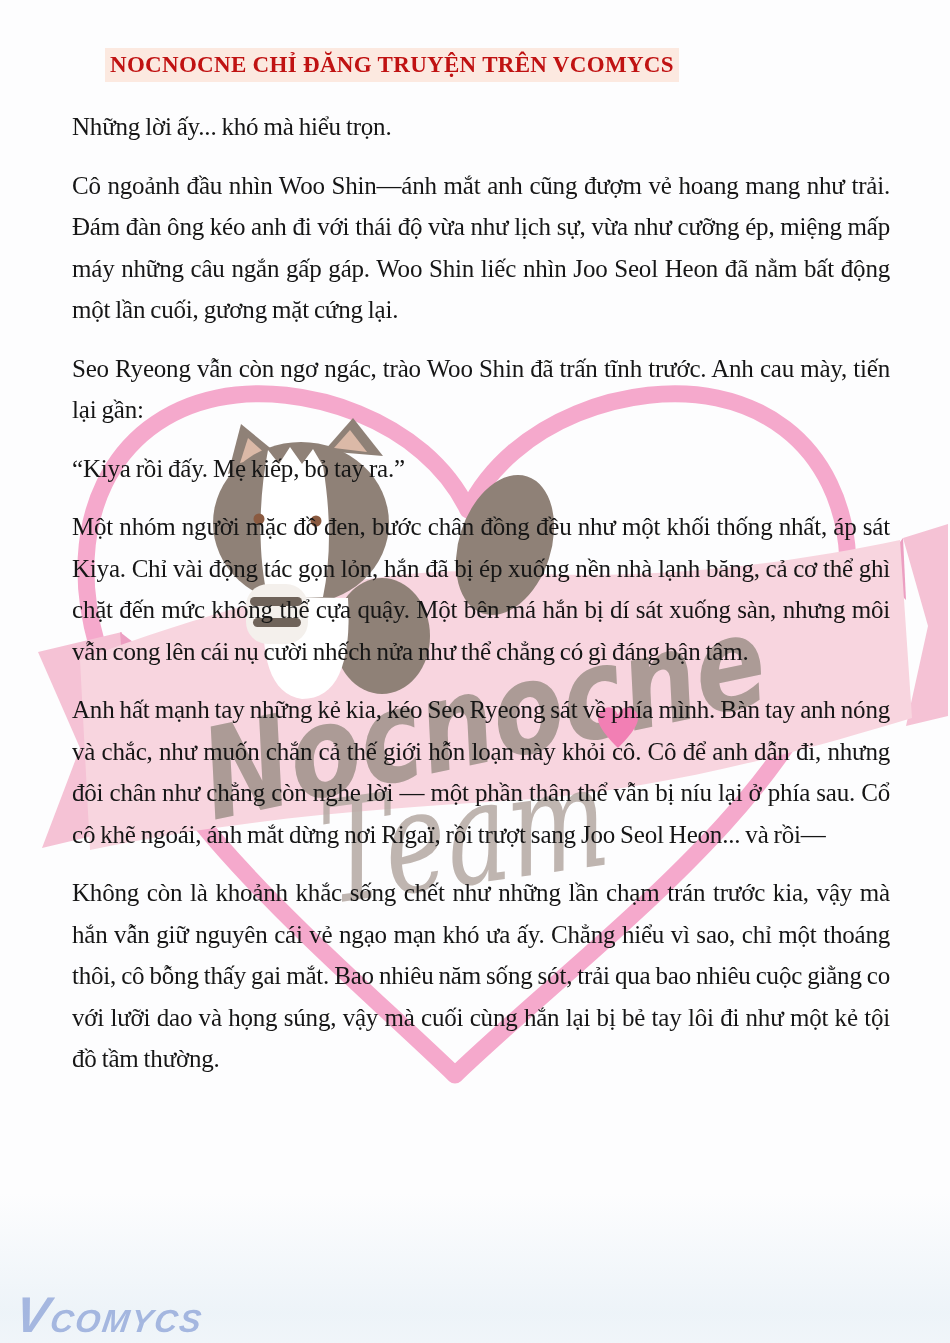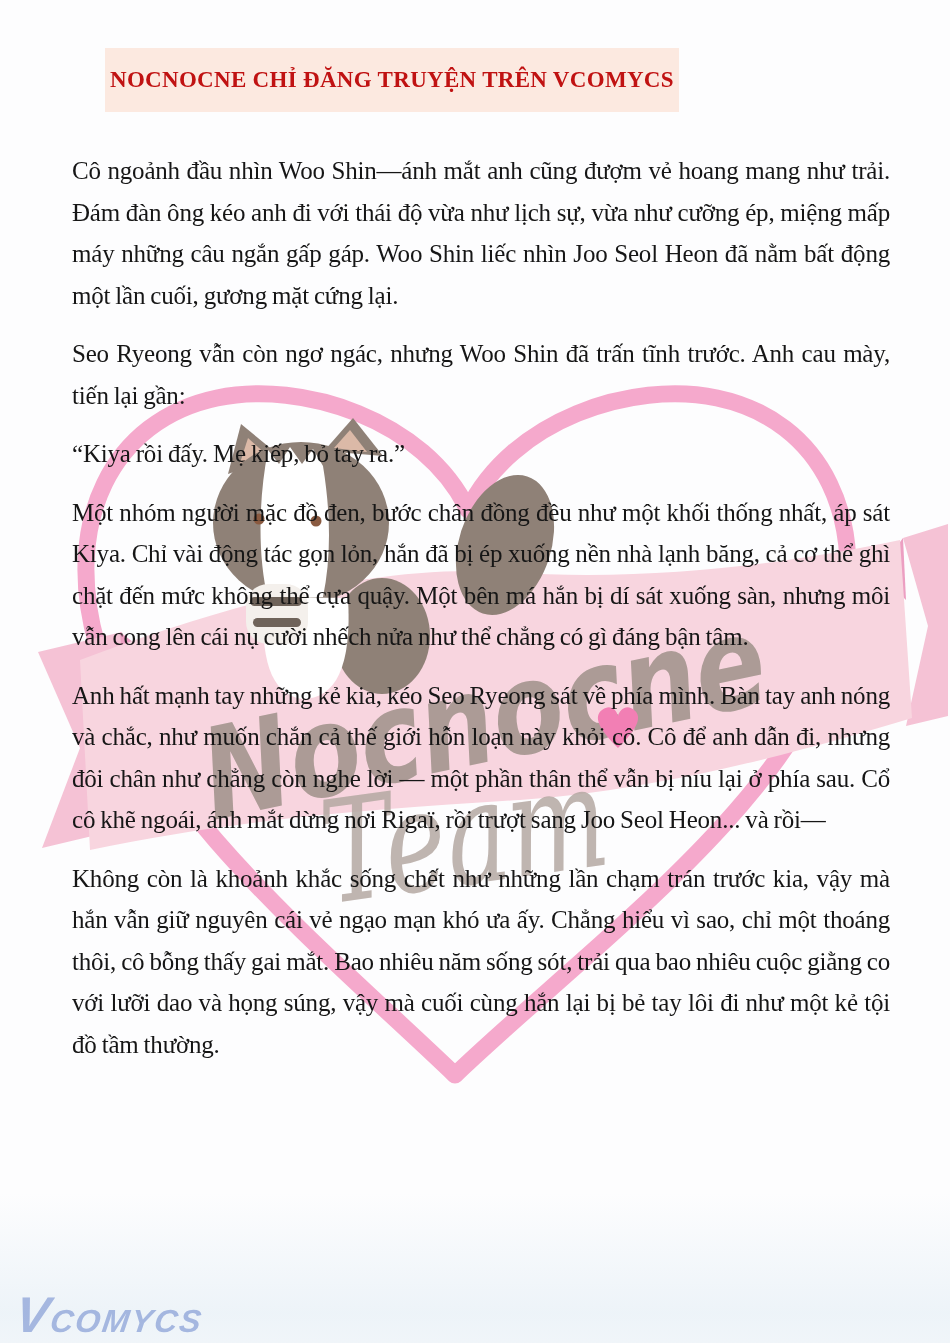--- a/index.html
+++ b/index.html
@@ -9,21 +9,21 @@
     font-family:"Liberation Serif","DejaVu Serif",serif;
   }
   .watermark { position:absolute; left:0; top:0; width:950px; height:1343px; z-index:0; }
   .bottom-tint {
     position:absolute; left:0; right:0; bottom:0; height:150px; z-index:1;
     background:linear-gradient(180deg, rgba(233,241,247,0) 0%, #e9f1f7 80%, #edf3f8 100%);
     opacity:.8;
   }
   .content { position:absolute; left:72px; top:48px; width:818px; z-index:2; }
   .header-note {
-    display:inline-block; margin:0 0 38px 33px; padding:16px 5px;
+    display:inline-block; margin:0 0 24px 33px; padding:1px 5px;
     background:#fce9e0; color:#c01212;
     font-family:"Liberation Serif","DejaVu Serif",serif;
     font-weight:bold; font-size:23px; line-height:32px; letter-spacing:.3px;
   }
   .content p {
     margin:0 0 17px 0;
     font-size:25px; line-height:41.5px; color:#161616;
     text-align:justify; letter-spacing:-0.2px; word-spacing:-1px;
   }
   .vlogo {
@@ -82,22 +82,23 @@
     <text class="wm-script" x="465" y="884" text-anchor="middle" font-size="142" textLength="286" lengthAdjust="spacingAndGlyphs" fill="#b5a9a3" opacity="0.85" transform="rotate(-8 465 840)">Team</text>
 
     <path d="M618,748 C599,729 593,717 602,710 C610,704 616,709 618,716
          C620,709 627,704 634,710 C643,717 637,729 618,748 Z" fill="#f27fb4"></path>
   </svg>
 
   <div class="bottom-tint"></div>
 
   <div class="content">
     <span class="header-note">NOCNOCNE CHỈ ĐĂNG TRUYỆN TRÊN VCOMYCS</span>
+    <p>Những lời ấy... khó mà hiểu trọn.</p>
     <p>Cô ngoảnh đầu nhìn Woo Shin—ánh mắt anh cũng đượm vẻ hoang mang như trải. Đám đàn ông kéo anh đi với thái độ vừa như lịch sự, vừa như cưỡng ép, miệng mấp máy những câu ngắn gấp gáp. Woo Shin liếc nhìn Joo Seol Heon đã nằm bất động một lần cuối, gương mặt cứng lại.</p>
-    <p>Seo Ryeong vẫn còn ngơ ngác, nhưng Woo Shin đã trấn tĩnh trước. Anh cau mày, tiến lại gần:</p>
+    <p>Seo Ryeong vẫn còn ngơ ngác, trào Woo Shin đã trấn tĩnh trước. Anh cau mày, tiến lại gần:</p>
     <p>“Kiya rồi đấy. Mẹ kiếp, bỏ tay ra.”</p>
     <p>Một nhóm người mặc đồ đen, bước chân đồng đều như một khối thống nhất, áp sát Kiya. Chỉ vài động tác gọn lỏn, hắn đã bị ép xuống nền nhà lạnh băng, cả cơ thể ghì chặt đến mức không thể cựa quậy. Một bên má hắn bị dí sát xuống sàn, nhưng môi vẫn cong lên cái nụ cười nhếch nửa như thể chẳng có gì đáng bận tâm.</p>
     <p>Anh hất mạnh tay những kẻ kia, kéo Seo Ryeong sát về phía mình. Bàn tay anh nóng và chắc, như muốn chắn cả thế giới hỗn loạn này khỏi cô. Cô để anh dẫn đi, nhưng đôi chân như chẳng còn nghe lời — một phần thân thể vẫn bị níu lại ở phía sau. Cổ cô khẽ ngoái, ánh mắt dừng nơi Rigaï, rồi trượt sang Joo Seol Heon... và rồi—</p>
     <p>Không còn là khoảnh khắc sống chết như những lần chạm trán trước kia, vậy mà hắn vẫn giữ nguyên cái vẻ ngạo mạn khó ưa ấy. Chẳng hiểu vì sao, chỉ một thoáng thôi, cô bỗng thấy gai mắt. Bao nhiêu năm sống sót, trải qua bao nhiêu cuộc giằng co với lưỡi dao và họng súng, vậy mà cuối cùng hắn lại bị bẻ tay lôi đi như một kẻ tội đồ tầm thường.</p>
   </div>
 
   <span class="vlogo">VCOMYCS</span>
 
 </div>
 

